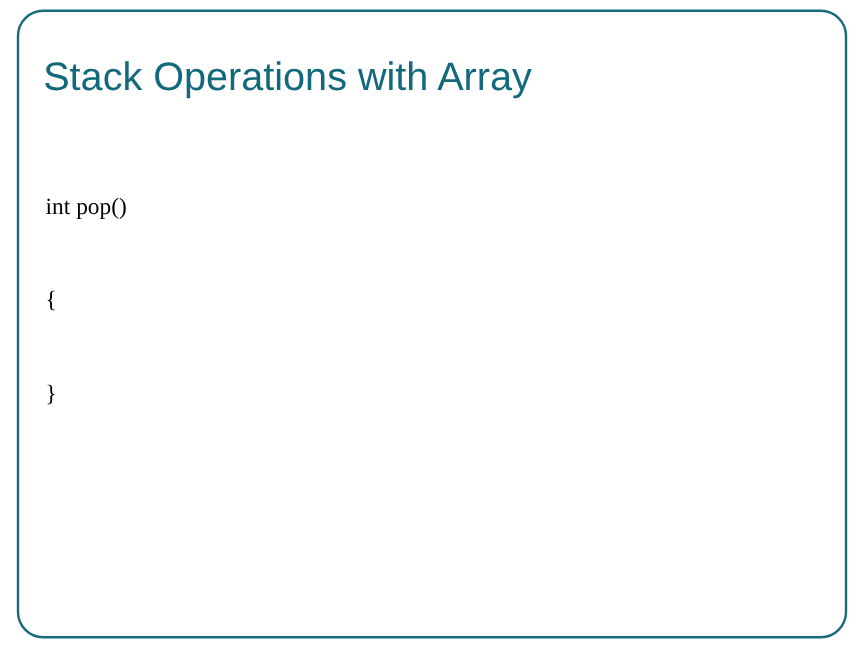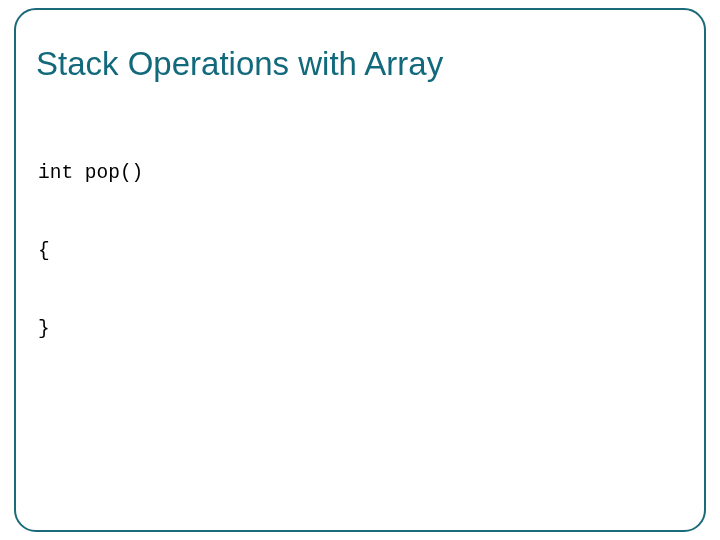--- a/index.html
+++ b/index.html
@@ -51,21 +51,21 @@
     width: 640px;
   }
   .code-block {
     font-family: "Liberation Mono", monospace;
     font-size: 19.5px;
     line-height: 26px;
     color: #000000;
     white-space: pre;
     margin: 0;
   }
-  .block-gap-1 { margin-top: 0px; }
+  .block-gap-1 { margin-top: 0px; font-family: Liberation Serif, serif; }
   .block-gap-2 { margin-top: 25px; }
   .code-line {
     display: block;
     white-space: pre;
   }
 </style>
 </head>
 <body>
 
 <div class="slide">

